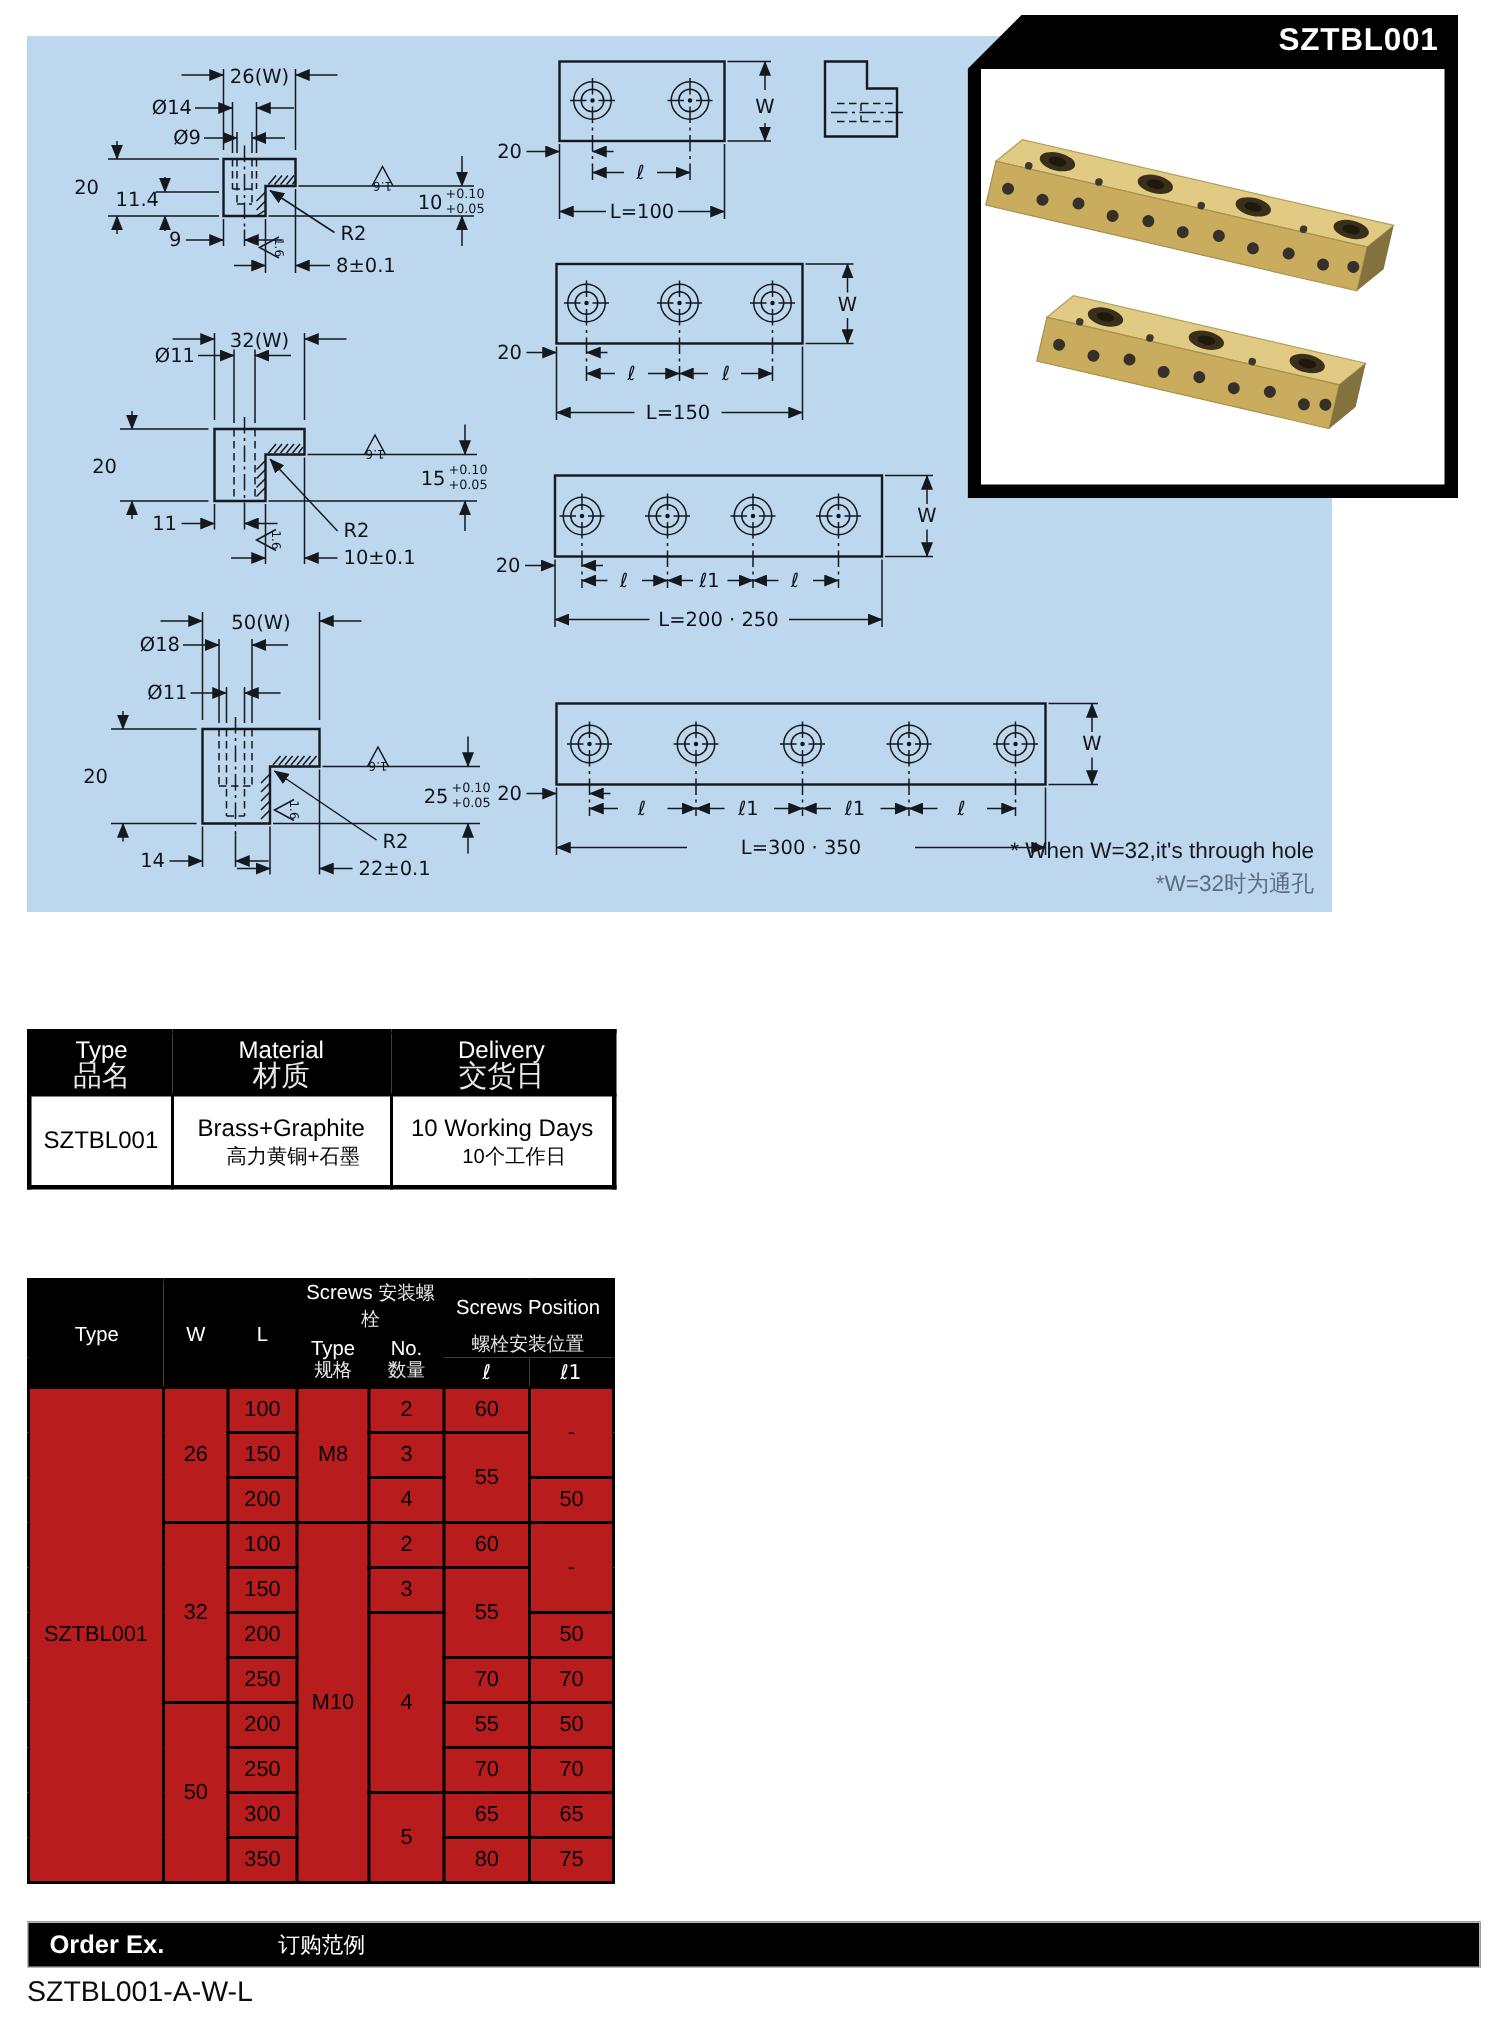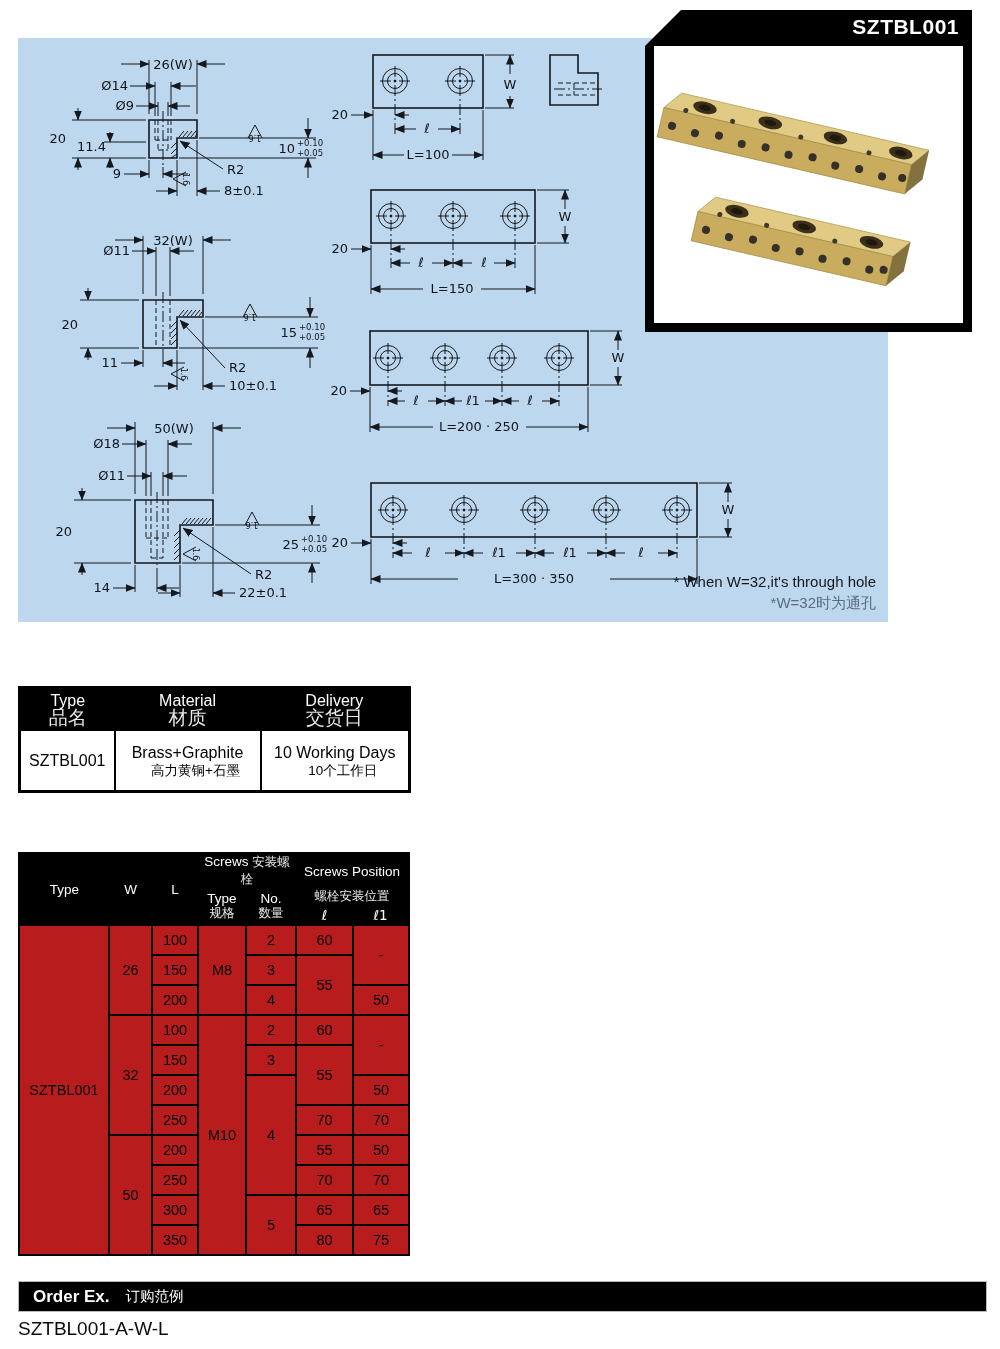--- a/index.html
+++ b/index.html
@@ -1,20 +1,20 @@
 <!DOCTYPE html>
 <html><head>
 <meta charset="utf-8">
 <style>
   html,body{margin:0;padding:0;}
   body{width:1000px;height:1349px;position:relative;background:#fff;
        font-family:"Liberation Sans",sans-serif;overflow:hidden;}
 
   
-  .blueprint{position:absolute;left:18px;top:38px;width:870px;height:584px;background:#bdd7ee;}
+  .blueprint{position:absolute;left:18px;top:24px;width:870px;height:584px;background:#bdd7ee;}
   .blueprint svg{position:absolute;left:0;top:0;}
   svg text{font-family:"DejaVu Sans","Liberation Sans",sans-serif;fill:#10141a;}
   .dtx{font-size:13px;}
   .dtx-s{font-size:8.5px;}
   .ra-t{font-size:8px;}
 
   .note-en{position:absolute;right:12px;top:535px;font-size:15px;color:#15181d;}
   .note-cn{position:absolute;right:12px;top:556px;font-size:15px;color:#5d6d80;margin-left:26px;}
 
   
@@ -38,23 +38,23 @@
   #spec-table{position:absolute;left:18px;top:852px;width:390px;border-collapse:collapse;
               border:2px solid #000;table-layout:fixed;}
   #spec-table thead th{background:#000;color:#fff;font-weight:normal;font-size:13.5px;padding:0;border:0;vertical-align:middle;}
   #spec-table thead .sub-cn{font-size:12.5px;color:#e9e9e9;}
   #spec-table thead .two-line span{display:block;line-height:15px;}
   #spec-table tbody td{border:2px solid #000;text-align:center;font-size:14.5px;height:28px;padding:0;background:#b91c1c;}
   .ell{font-family:"DejaVu Sans",sans-serif;}
 
   
   .order-bar{position:absolute;left:18px;top:1281px;width:969px;height:31px;background:#000;
-             border:1px solid #b9b9b9;box-sizing:border-box;display:flex;align-items:center;padding-left:14px;}
+             border:1px solid #b9b9b9;box-sizing:border-box;display:flex;align-items:center;padding-left:14px;gap:44px;}
   .order-bar .en{color:#fff;font-size:17px;font-weight:bold;}
-  .order-bar .cn{color:#fff;font-size:14.5px;margin-left:16px;}
+  .order-bar .cn{color:#fff;font-size:14.5px;margin-left:32px;}
   .order-example{position:absolute;left:18px;top:1318px;font-size:19px;color:#0b0b0b;}
 </style>
 </head>
 <body>
 
 <div class="blueprint">
   <svg width="954" height="584" viewBox="0 0 954 584">
     <defs>
       <marker id="ar" viewBox="0 0 10 8" refX="9.5" refY="4" markerWidth="10" markerHeight="8" orient="auto-start-reverse">
         <path d="M0,0 L10,4 L0,8 Z" fill="#15181d"></path>

